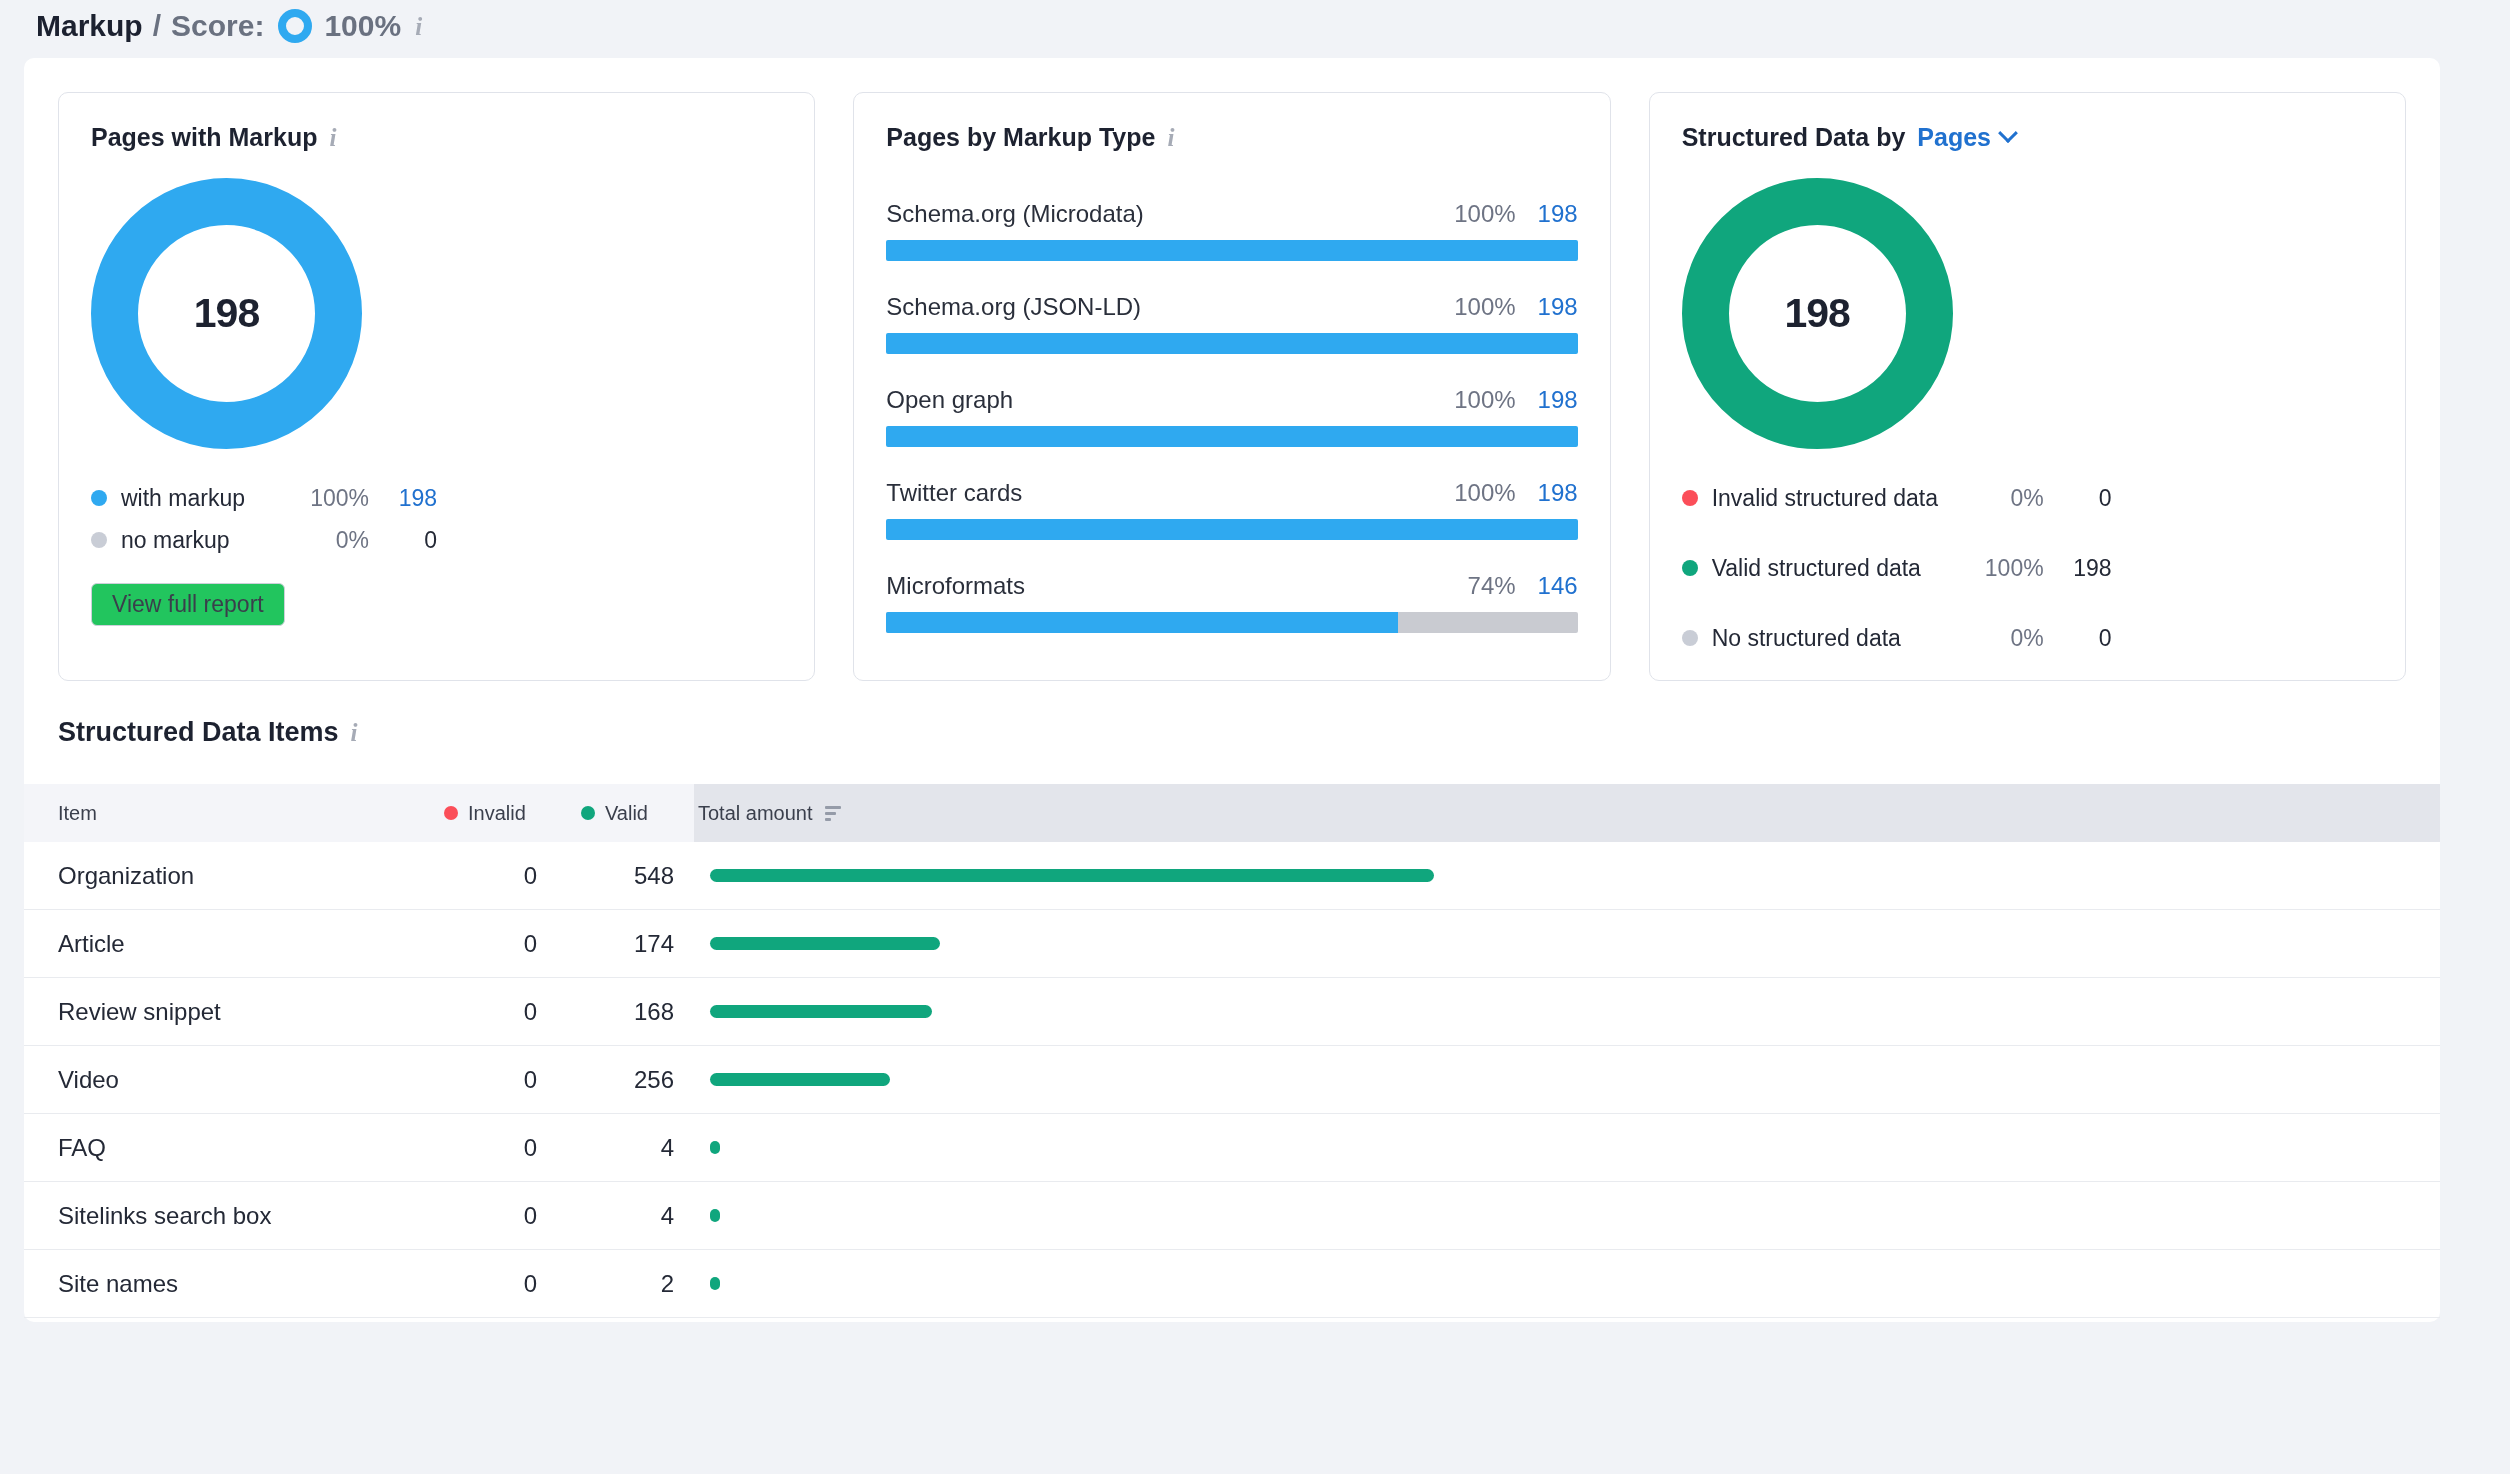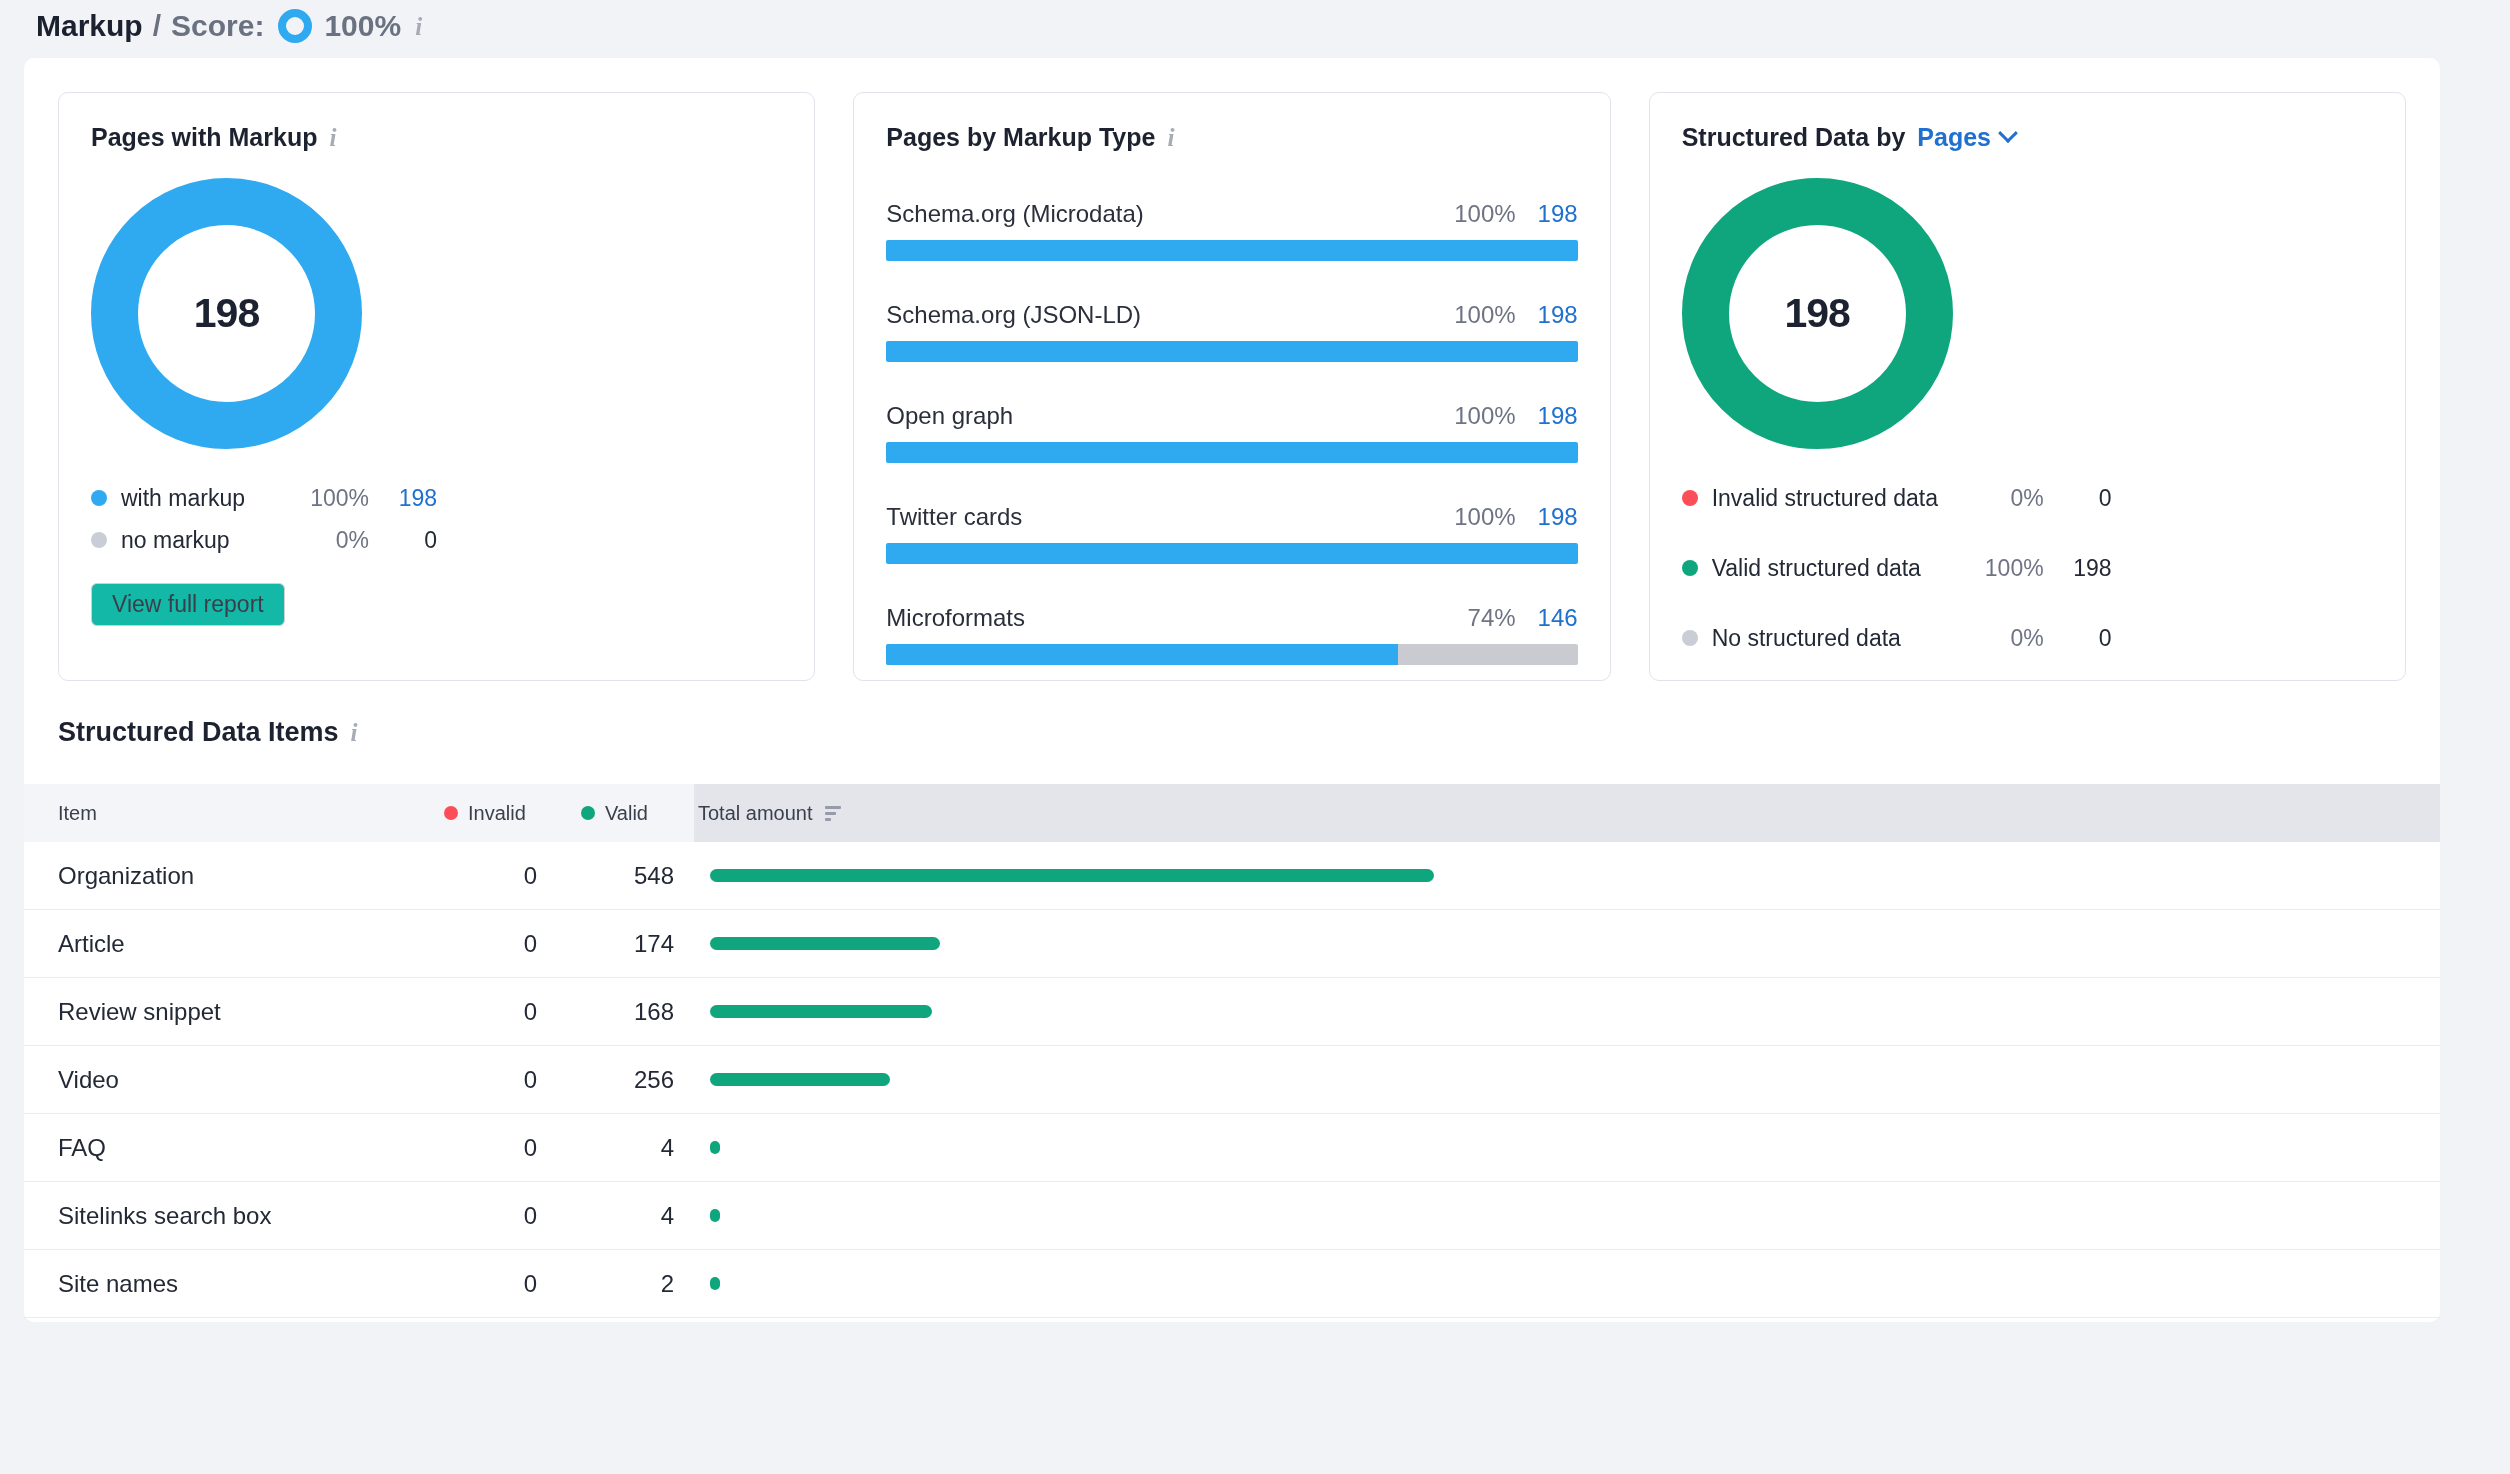--- a/index.html
+++ b/index.html
@@ -34,23 +34,23 @@
   
   .legend{margin-top:36px;display:flex;flex-direction:column;gap:16px;width:346px;}
   .legend.wide{width:430px;gap:44px;}
   .legend-row{display:flex;align-items:center;height:26px;font-size:23px;}
   .legend-row .dot{width:16px;height:16px;border-radius:50%;margin-right:14px;flex:none;}
   .legend-label{flex:1;color:#242936;}
   .legend-pct{width:78px;text-align:right;color:#6E7484;}
   .legend-count{width:68px;text-align:right;color:#242936;}
   .legend-count.link{color:var(--link,#2071CF);cursor:pointer;}
   .btn{margin-top:30px;font-family:"Liberation Sans", sans-serif;font-size:23px;color:#3A3F4B;
-    background:#14b8a6;border:1px solid #CDD0DA;border-radius:6px;padding:7px 20px;cursor:pointer;}
-  
-  .type-row{margin-top:40px;}
+    background:#22c55e;border:1px solid #CDD0DA;border-radius:6px;padding:7px 20px;cursor:pointer;}
+  
+  .type-row{margin-top:32px;}
   .type-row:first-of-type{margin-top:48px;}
   .type-line{display:flex;justify-content:space-between;align-items:baseline;font-size:24px;margin-bottom:12px;}
   .type-label{color:#2A2F3B;}
   .type-nums{display:flex;gap:18px;align-items:baseline;}
   .type-pct{color:#6E7484;}
   .type-count{color:var(--link,#2071CF);min-width:44px;text-align:right;cursor:pointer;text-decoration:none;}
   .bar-track{height:21px;background:var(--track,#C9CBD1);border-radius:2px;overflow:hidden;}
   .bar-fill{height:100%;background:var(--blue,#2FA9F0);}
   
   .selector{color:var(--link,#2071CF);display:inline-flex;align-items:center;cursor:pointer;gap:10px;}

